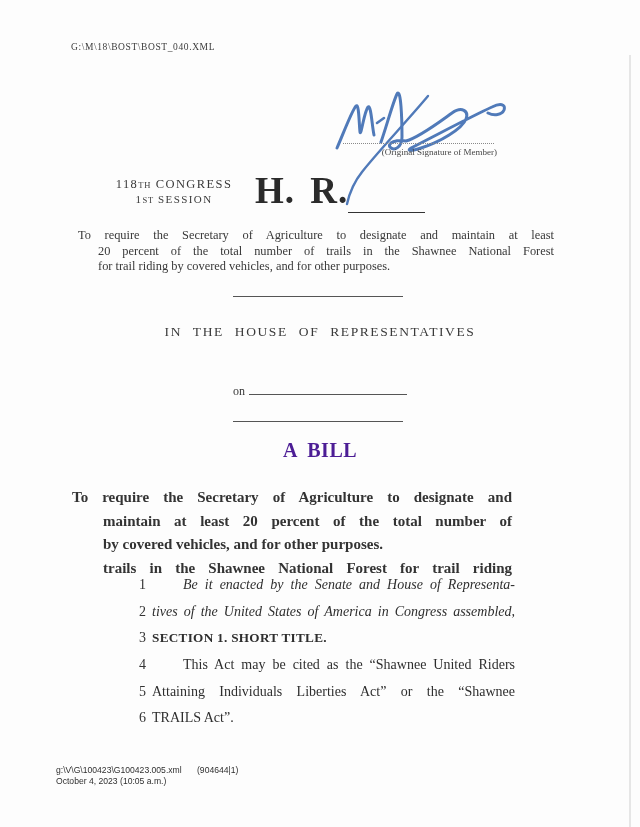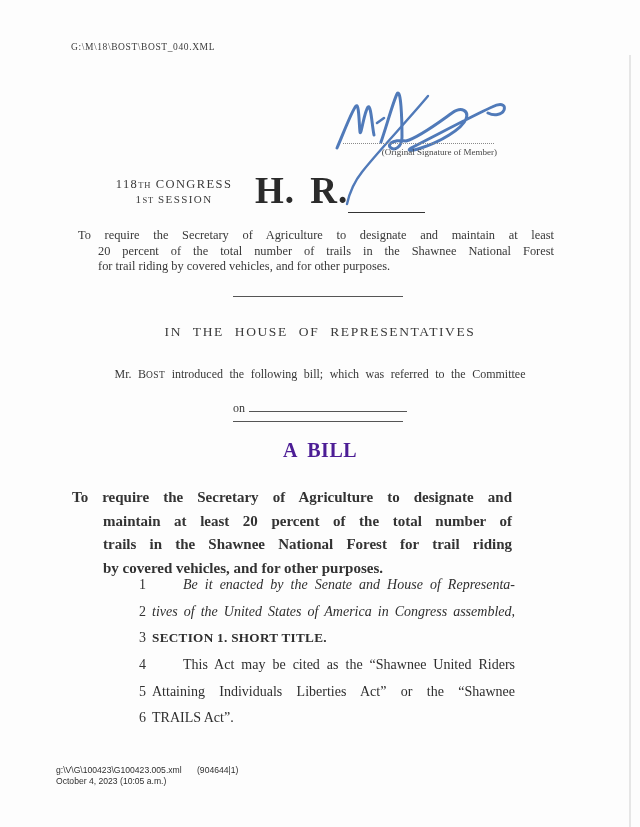--- a/index.html
+++ b/index.html
@@ -97,33 +97,32 @@
     <div class="tl">To require the Secretary of Agriculture to designate and maintain at least</div>
     <div class="tl cont">20 percent of the total number of trails in the Shawnee National Forest</div>
     <div class="tl cont last">for trail riding by covered vehicles, and for other purposes.</div>
   </div>
 
   <div class="rule rule-top"></div>
 
   <div class="chamber">IN THE HOUSE OF REPRESENTATIVES</div>
 
   <div class="intro">
-    <div><span>Mr. B</span><span class="sc">OST</span><span> introduced the following bill; which was referred to the Committee</span></div>
     <div class="intro-line2"><span>on</span><span class="committee-blank"></span></div>
   </div>
 
   <div class="rule rule-bill"></div>
 
   <div class="bill-head">A BILL</div>
 
   <div class="title-bill">
     <div class="tl">To require the Secretary of Agriculture to designate and</div>
     <div class="tl cont">maintain at least 20 percent of the total number of</div>
+    <div class="tl cont last">by covered vehicles, and for other purposes.</div>
     <div class="tl cont">trails in the Shawnee National Forest for trail riding</div>
-    <div class="tl cont last">by covered vehicles, and for other purposes.</div>
   </div>
 
   <div class="body-lines">
     <div class="bl italic indent just">
       <span class="num">1</span>
       <span class="txt">Be it enacted by the Senate and House of Representa-</span>
     </div>
     <div class="bl italic just">
       <span class="num">2</span>
       <span class="txt">tives of the United States of America in Congress assembled,</span>

